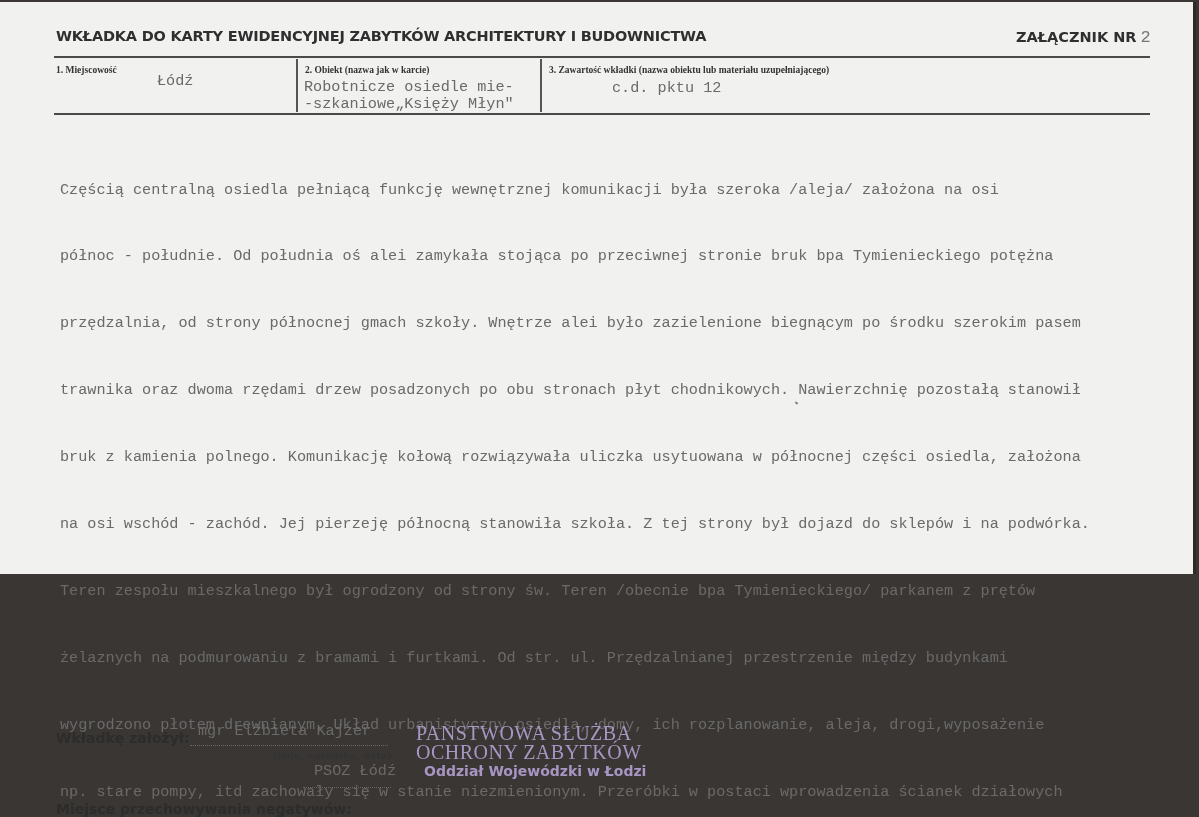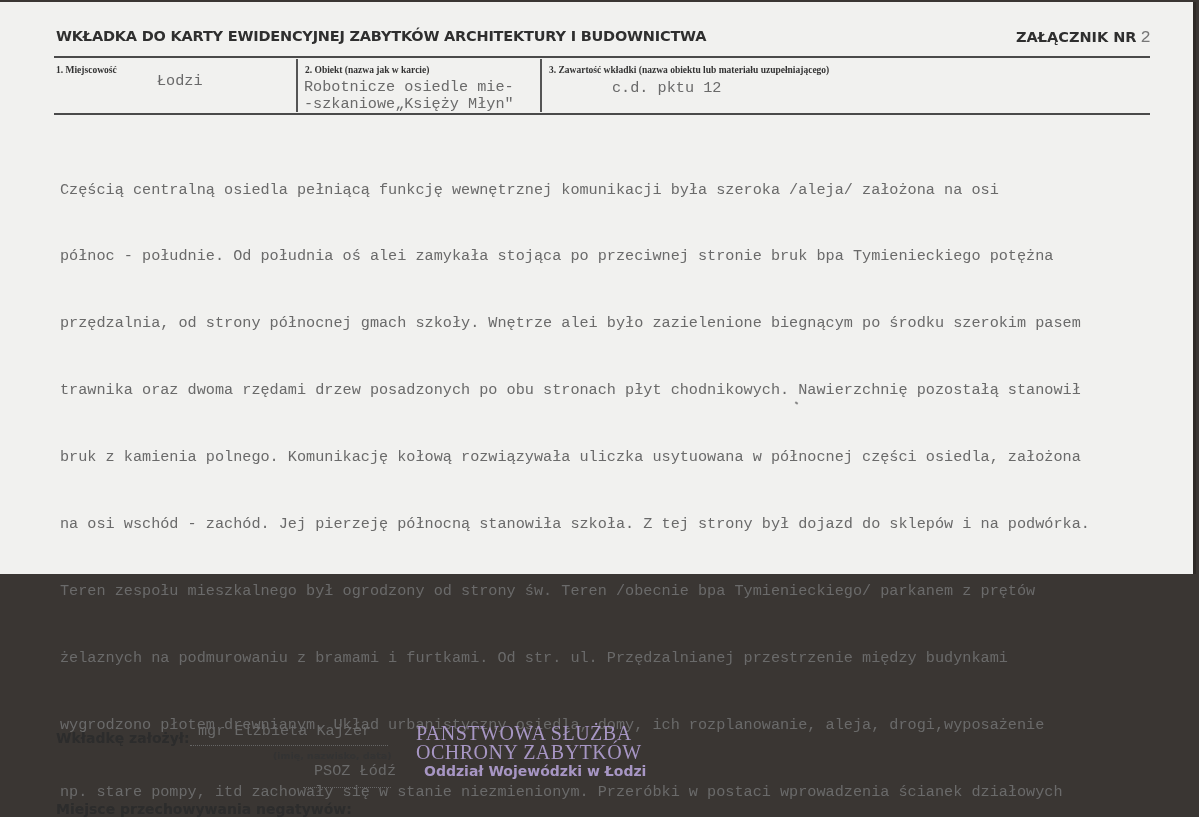--- a/index.html
+++ b/index.html
@@ -70,21 +70,21 @@
   <div class="annex">
     <span>ZAŁĄCZNIK NR</span><span class="num typed">2</span>
   </div>
 
   <div class="hline" style="top:54px;"></div>
   <div class="hline" style="top:111px;"></div>
   <div class="vline" style="left:296px; top:57px; height:53px;"></div>
   <div class="vline" style="left:540px; top:57px; height:53px;"></div>
 
   <div class="field-label" style="left:56px; top:63px;">1. Miejscowość</div>
-  <div class="field-value typed" style="left:157px; top:71px;">Łodzi</div>
+  <div class="field-value typed" style="left:157px; top:71px;">Łódź</div>
 
   <div class="field-label" style="left:305px; top:63px;">2. Obiekt (nazwa jak w karcie)</div>
   <div class="field-value typed" style="left:304px; top:77px;">
     <div>Robotnicze osiedle mie-</div>
     <div>-szkaniowe„Księży Młyn"</div>
   </div>
 
   <div class="field-label" style="left:549px; top:63px;">3. Zawartość wkładki (nazwa obiektu lub materiału uzupełniającego)</div>
   <div class="field-value typed" style="left:612px; top:78px;">c.d. pktu 12</div>
 

